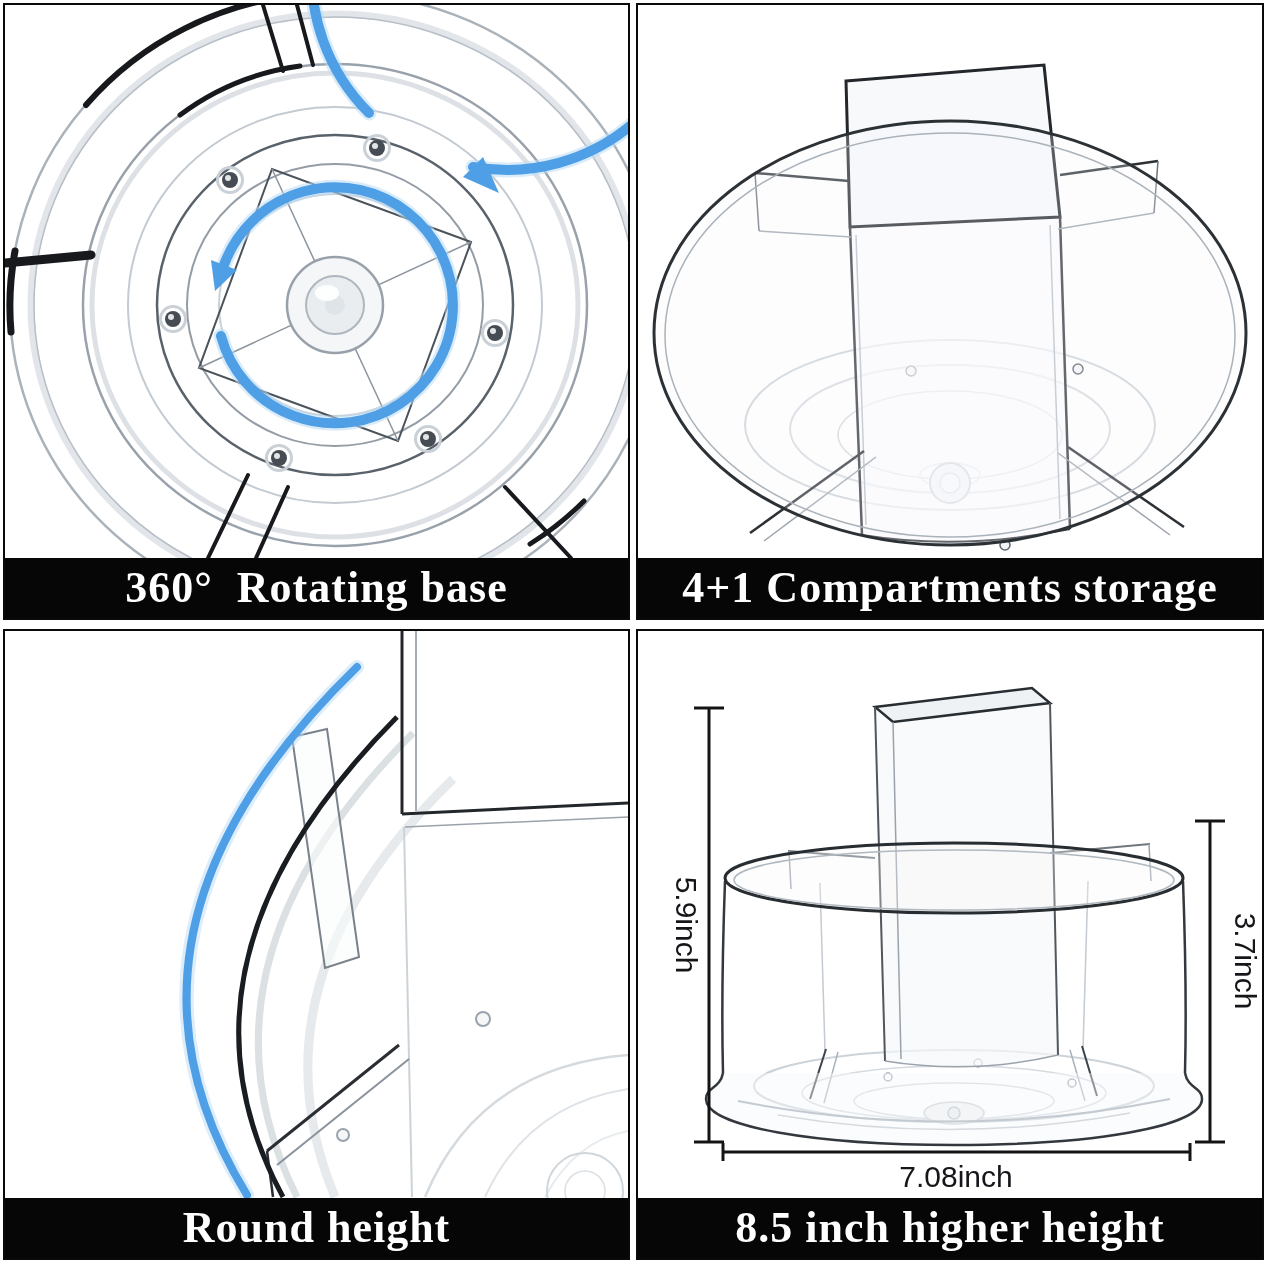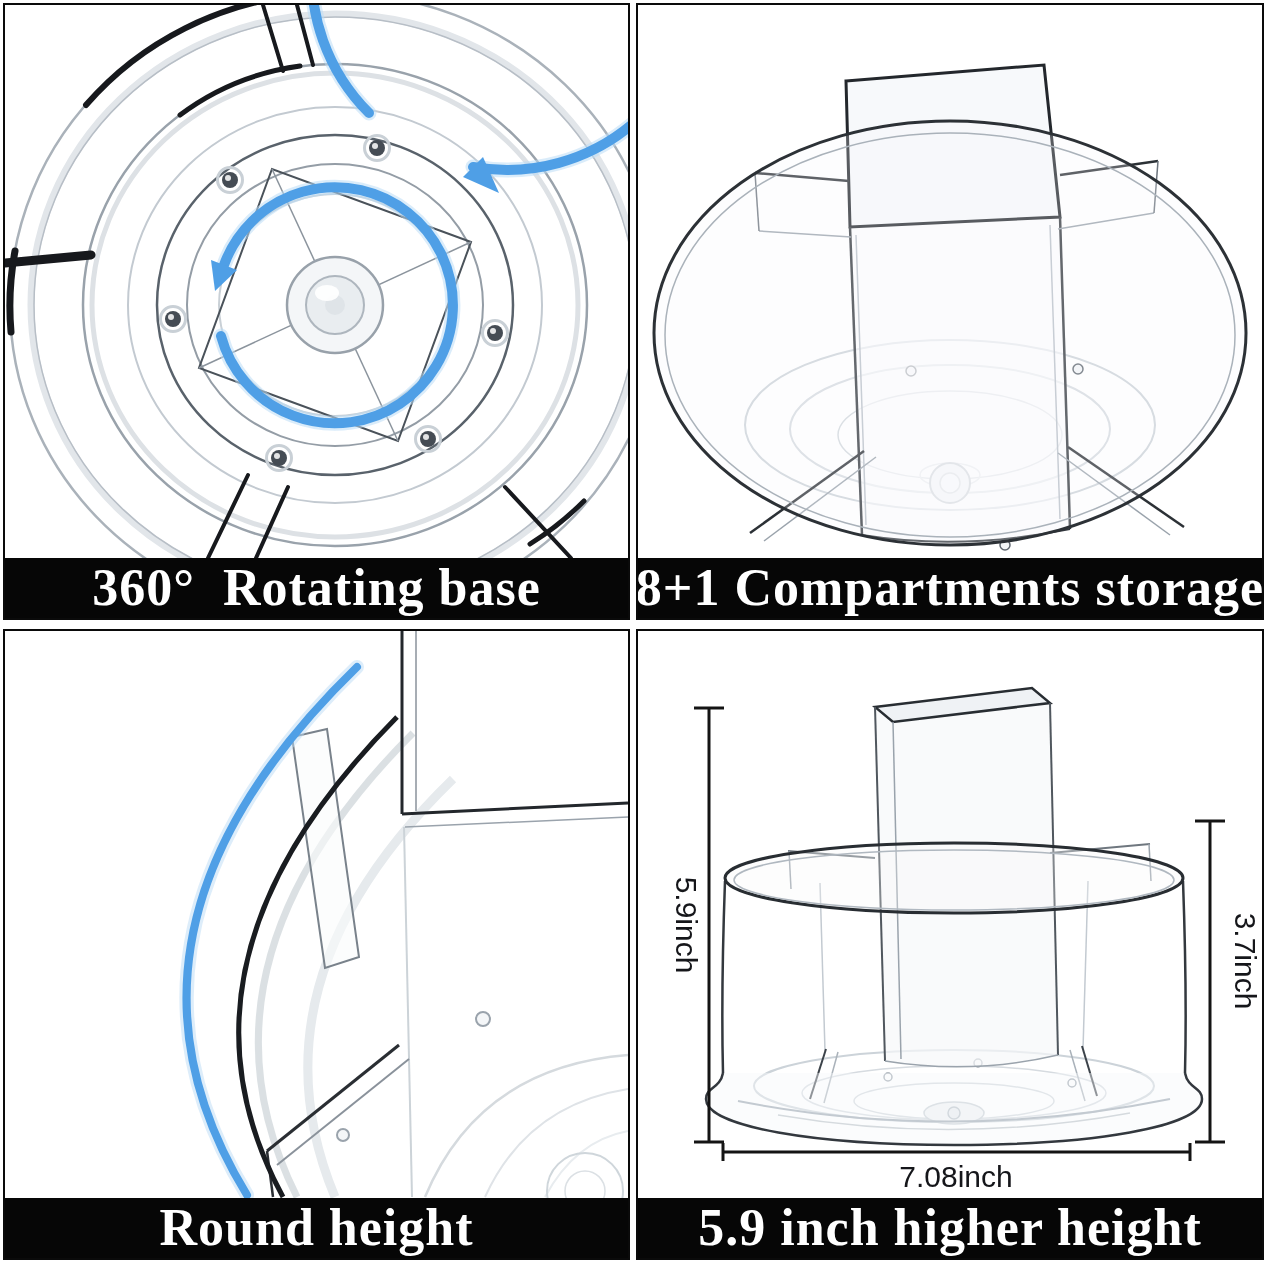--- a/index.html
+++ b/index.html
@@ -7,21 +7,21 @@
         font-family:"Liberation Sans",sans-serif;}
   .grid{position:absolute;inset:0;padding:3px;display:grid;
         grid-template-columns:627px 628px;grid-template-rows:617px 631px;
         column-gap:6px;row-gap:9px;}
   .panel{border:2px solid #0a0a0a;background:#ffffff;display:flex;flex-direction:column;
          overflow:hidden;box-sizing:border-box;}
   .photo{flex:1 1 auto;position:relative;background:#ffffff;overflow:hidden;}
   .photo svg{position:absolute;inset:0;display:block;}
   .banner{height:60px;flex:0 0 60px;background:#060606;display:flex;align-items:center;justify-content:center;}
   .banner span{color:#ffffff;font-family:"Liberation Serif",serif;font-weight:700;
-               font-size:52px;letter-spacing:1px;white-space:pre;line-height:1;}
+               font-size:44px;letter-spacing:1px;white-space:pre;line-height:1;}
   .dimtext{font-family:"Liberation Sans",sans-serif;font-size:30px;fill:#15161a;}
 </style>
 </head>
 <body>
 
 <div class="page">
   <div class="grid">
 
     <div class="panel">
       <div class="photo">
@@ -156,21 +156,21 @@
             <path d="M420,448 L532,530" stroke="#9aa3ac" stroke-width="1.5"></path>
           </g>
 
           <g>
             <ellipse cx="312" cy="328" rx="296" ry="212" fill="#f7f9fa" fill-opacity="0.25" stroke="#2c3136" stroke-width="3"></ellipse>
             <ellipse cx="312" cy="330" rx="285" ry="202" fill="none" stroke="#aab2ba" stroke-width="1.5"></ellipse>
           </g>
         </svg>
       </div>
       <div class="banner">
-        <span>8+1 Compartments storage</span>
+        <span>4+1 Compartments storage</span>
       </div>
     </div>
 
     <div class="panel">
       <div class="photo">
         <svg viewBox="0 0 623 567" width="623" height="567">
 
           <g fill="none">
             <path d="M448,148 Q240,350 330,566" stroke="#e6eaed" stroke-width="9"></path>
             <path d="M408,102 Q176,334 292,566" stroke="#d5dade" stroke-width="7" opacity="0.85"></path>
@@ -280,18 +280,18 @@
             <line x1="85" y1="521" x2="552" y2="521"></line>
             <line x1="85" y1="512" x2="85" y2="530"></line>
             <line x1="552" y1="512" x2="552" y2="530"></line>
           </g>
           <text class="dimtext" x="38" y="294" text-anchor="middle" transform="rotate(90 38 294)">5.9inch</text>
           <text class="dimtext" x="597" y="330" text-anchor="middle" transform="rotate(90 597 330)">3.7inch</text>
           <text class="dimtext" x="318" y="556" text-anchor="middle">7.08inch</text>
         </svg>
       </div>
       <div class="banner">
-        <span>5.9 inch higher height</span>
+        <span>8.5 inch higher height</span>
       </div>
     </div>
 
   </div>
 </div>
 
 </body></html>

